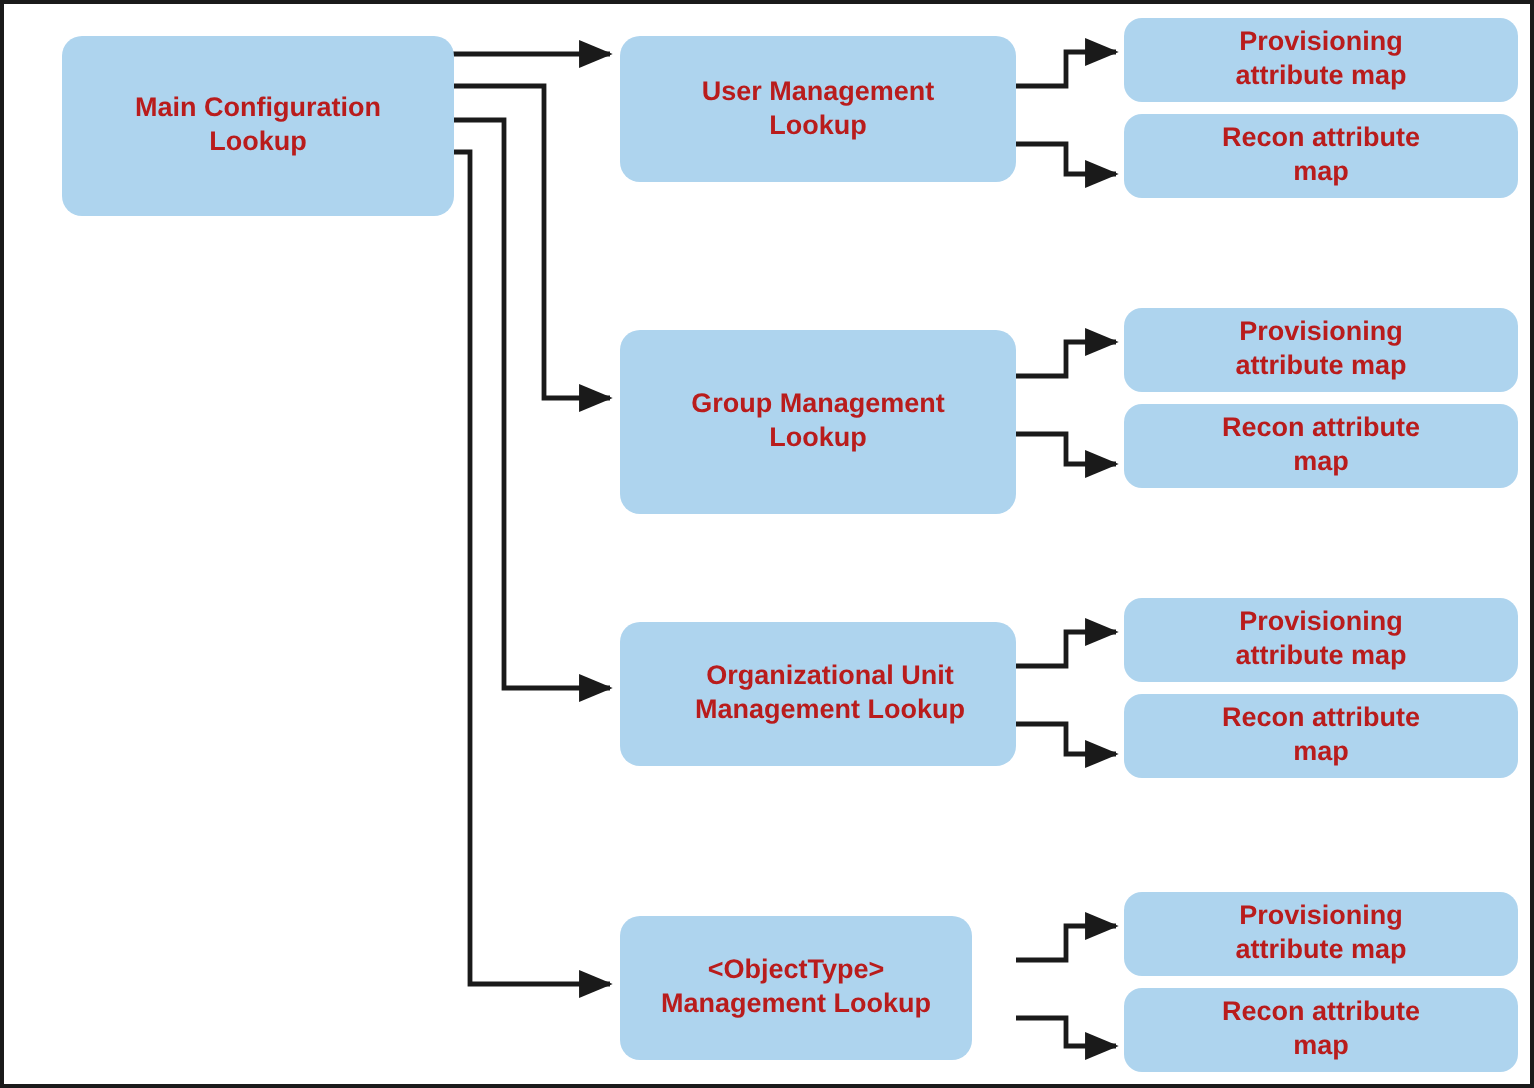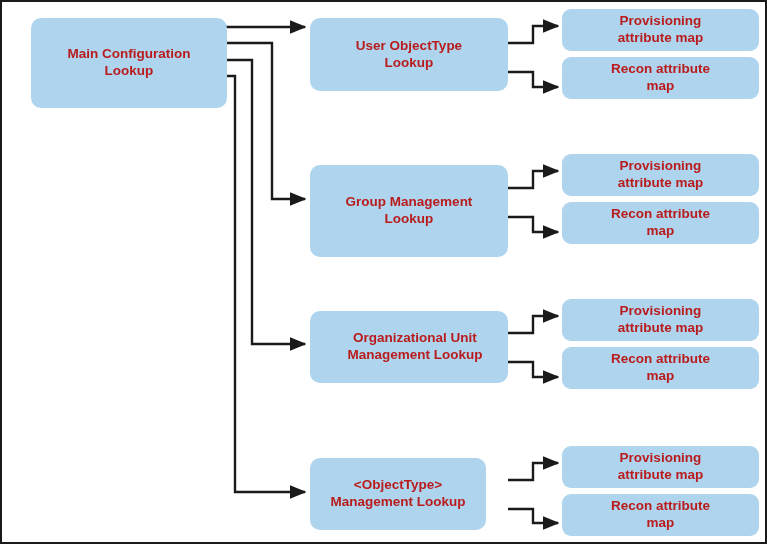--- a/index.html
+++ b/index.html
@@ -89,21 +89,21 @@
       <path d="M 506 507 L 531 507 L 531 521 L 556 521" marker-end="url(#arrow)"></path>
     </g>
   </svg>
 
   <div class="node lookup" style="left:29px; top:16px; width:196px; height:90px;">
     <span class="label">Main Configuration
 Lookup</span>
   </div>
 
   <div class="node lookup" style="left:308px; top:16px; width:198px; height:73px;">
-    <span class="label">User ObjectType
+    <span class="label">User Management
 Lookup</span>
   </div>
   <div class="node attrmap" style="left:560px; top:7px; width:197px; height:42px;">
     <span class="label">Provisioning
 attribute map</span>
   </div>
   <div class="node attrmap" style="left:560px; top:55px; width:197px; height:42px;">
     <span class="label">Recon attribute
 map</span>
   </div>

